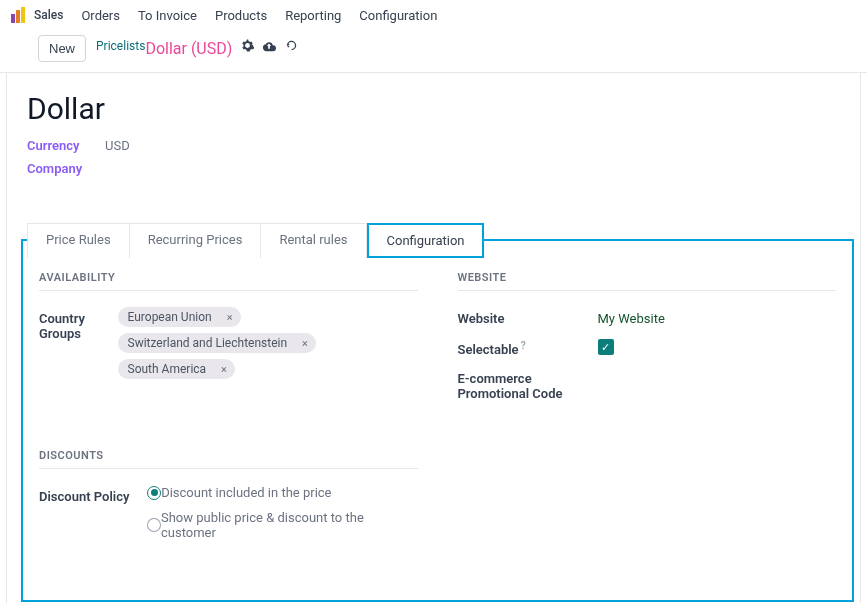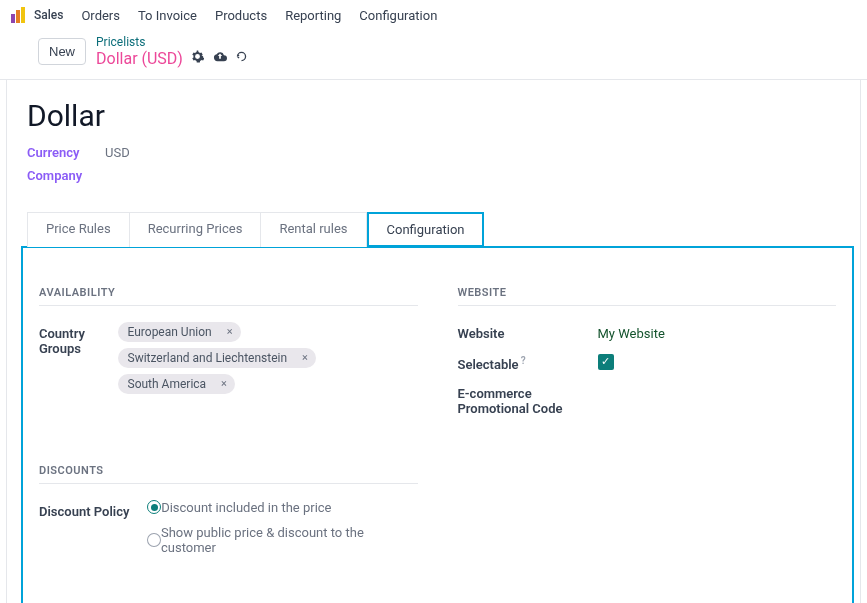--- a/index.html
+++ b/index.html
@@ -50,21 +50,20 @@
     border:1px solid #d1d5db;
     border-radius:4px;
     padding:5px 10px;
     font-size:13px;
     color:#374151;
     cursor:pointer;
     margin-left:28px;
   }
   .crumbs {
     display:flex;
-    flex-direction:column;
     line-height:1.2;
   }
   .crumb-parent {
     color:#0c6e7a;
     font-size:12px;
     cursor:pointer;
   }
   .crumb-current {
     font-size:16px;
     color:#ec4899;
@@ -116,38 +115,38 @@
   }
   .tab {
     padding: 8px 18px;
     border:1px solid #e5e7eb;
     border-bottom:none;
     background:#fff;
     color:#6b7280;
     font-size:13px;
     cursor:pointer;
     position:relative;
-    top:1px;
+    top:19px;
   }
   .tab + .tab { border-left:none; }
   .tab.active {
     border:2px solid #00a3d9;
     color:#374151;
     z-index:2;
   }
   .tab-panel {
     border:2px solid #00a3d9;
     margin: 0 6px 6px 14px;
     padding: 30px 16px 40px 16px;
   }
   .cols {
     display:flex;
     gap: 40px;
   }
-  .col { flex:1;margin-top:8px; }
+  .col { flex:1; }
   .section-h {
     font-size:11px;
     letter-spacing: .5px;
     color:#6b7280;
     font-weight:600;
     border-bottom:1px solid #e5e7eb;
     padding-bottom:6px;
     margin-bottom:16px;
   }
   .form-row {

